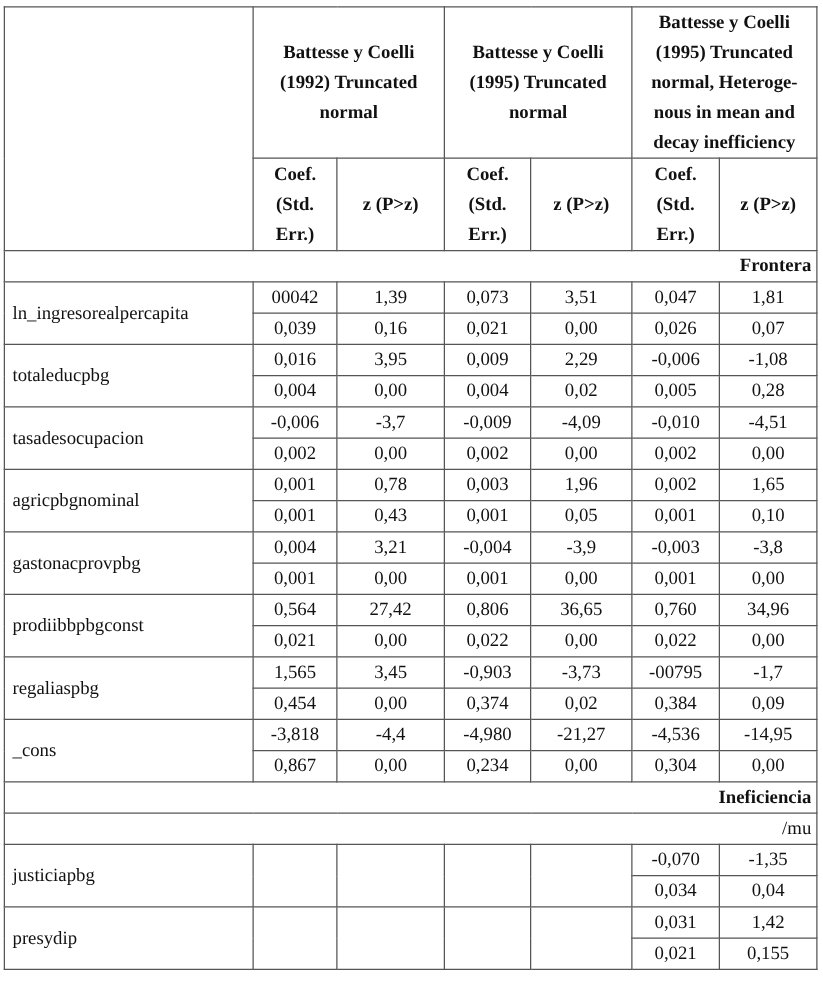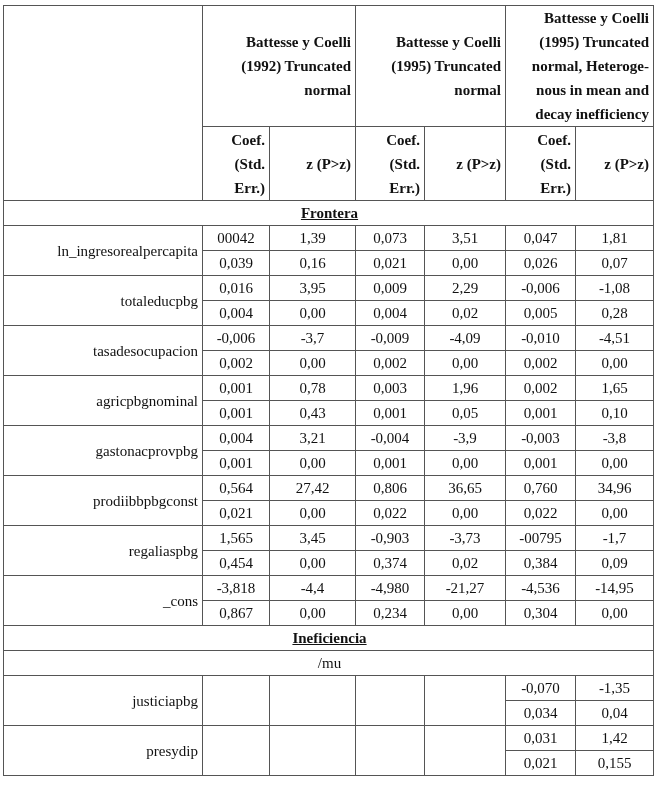--- a/index.html
+++ b/index.html
@@ -2,26 +2,26 @@
 <html><head>
 <meta charset="utf-8">
 <style>
   html, body { margin: 0; padding: 0; background: #ffffff; }
   body { width: 658px; height: 791px; position: relative; overflow: hidden;
          font-family: "Liberation Serif", "DejaVu Serif", serif; color: #111; }
   table { position: absolute; left: 3px; top: 5px; border-collapse: collapse;
           width: 650px; table-layout: fixed; font-size: 15px; }
   td, th { border: 1.5px solid #555; padding: 0 4px; text-align: center; vertical-align: middle;
            line-height: 24px; }
-  th { font-weight: bold; line-height: 24px; text-align: right; }
+  th { font-weight: bold; line-height: 24px; }
   .h1 { height: 118px; }
   .h2 { height: 74px; }
-  .lbl { text-align: right; padding-left: 6px; font-weight: normal; }
-  .sec { text-align: center; padding-left: 6px; font-weight: bold; height: 24px; text-decoration: underline; }
-  .sec-plain { text-align: center; padding-left: 6px; font-weight: normal; height: 24px; }
+  .lbl { text-align: left; padding-left: 6px; font-weight: normal; }
+  .sec { text-align: right; padding-left: 6px; font-weight: bold; height: 24px; }
+  .sec-plain { text-align: right; padding-left: 6px; font-weight: normal; height: 24px; }
   tr.v td { height: 24px; }
 </style>
 </head>
 <body>
 
 <table>
   <colgroup>
     <col style="width:199px">
     <col style="width:67px">
     <col style="width:86px">

